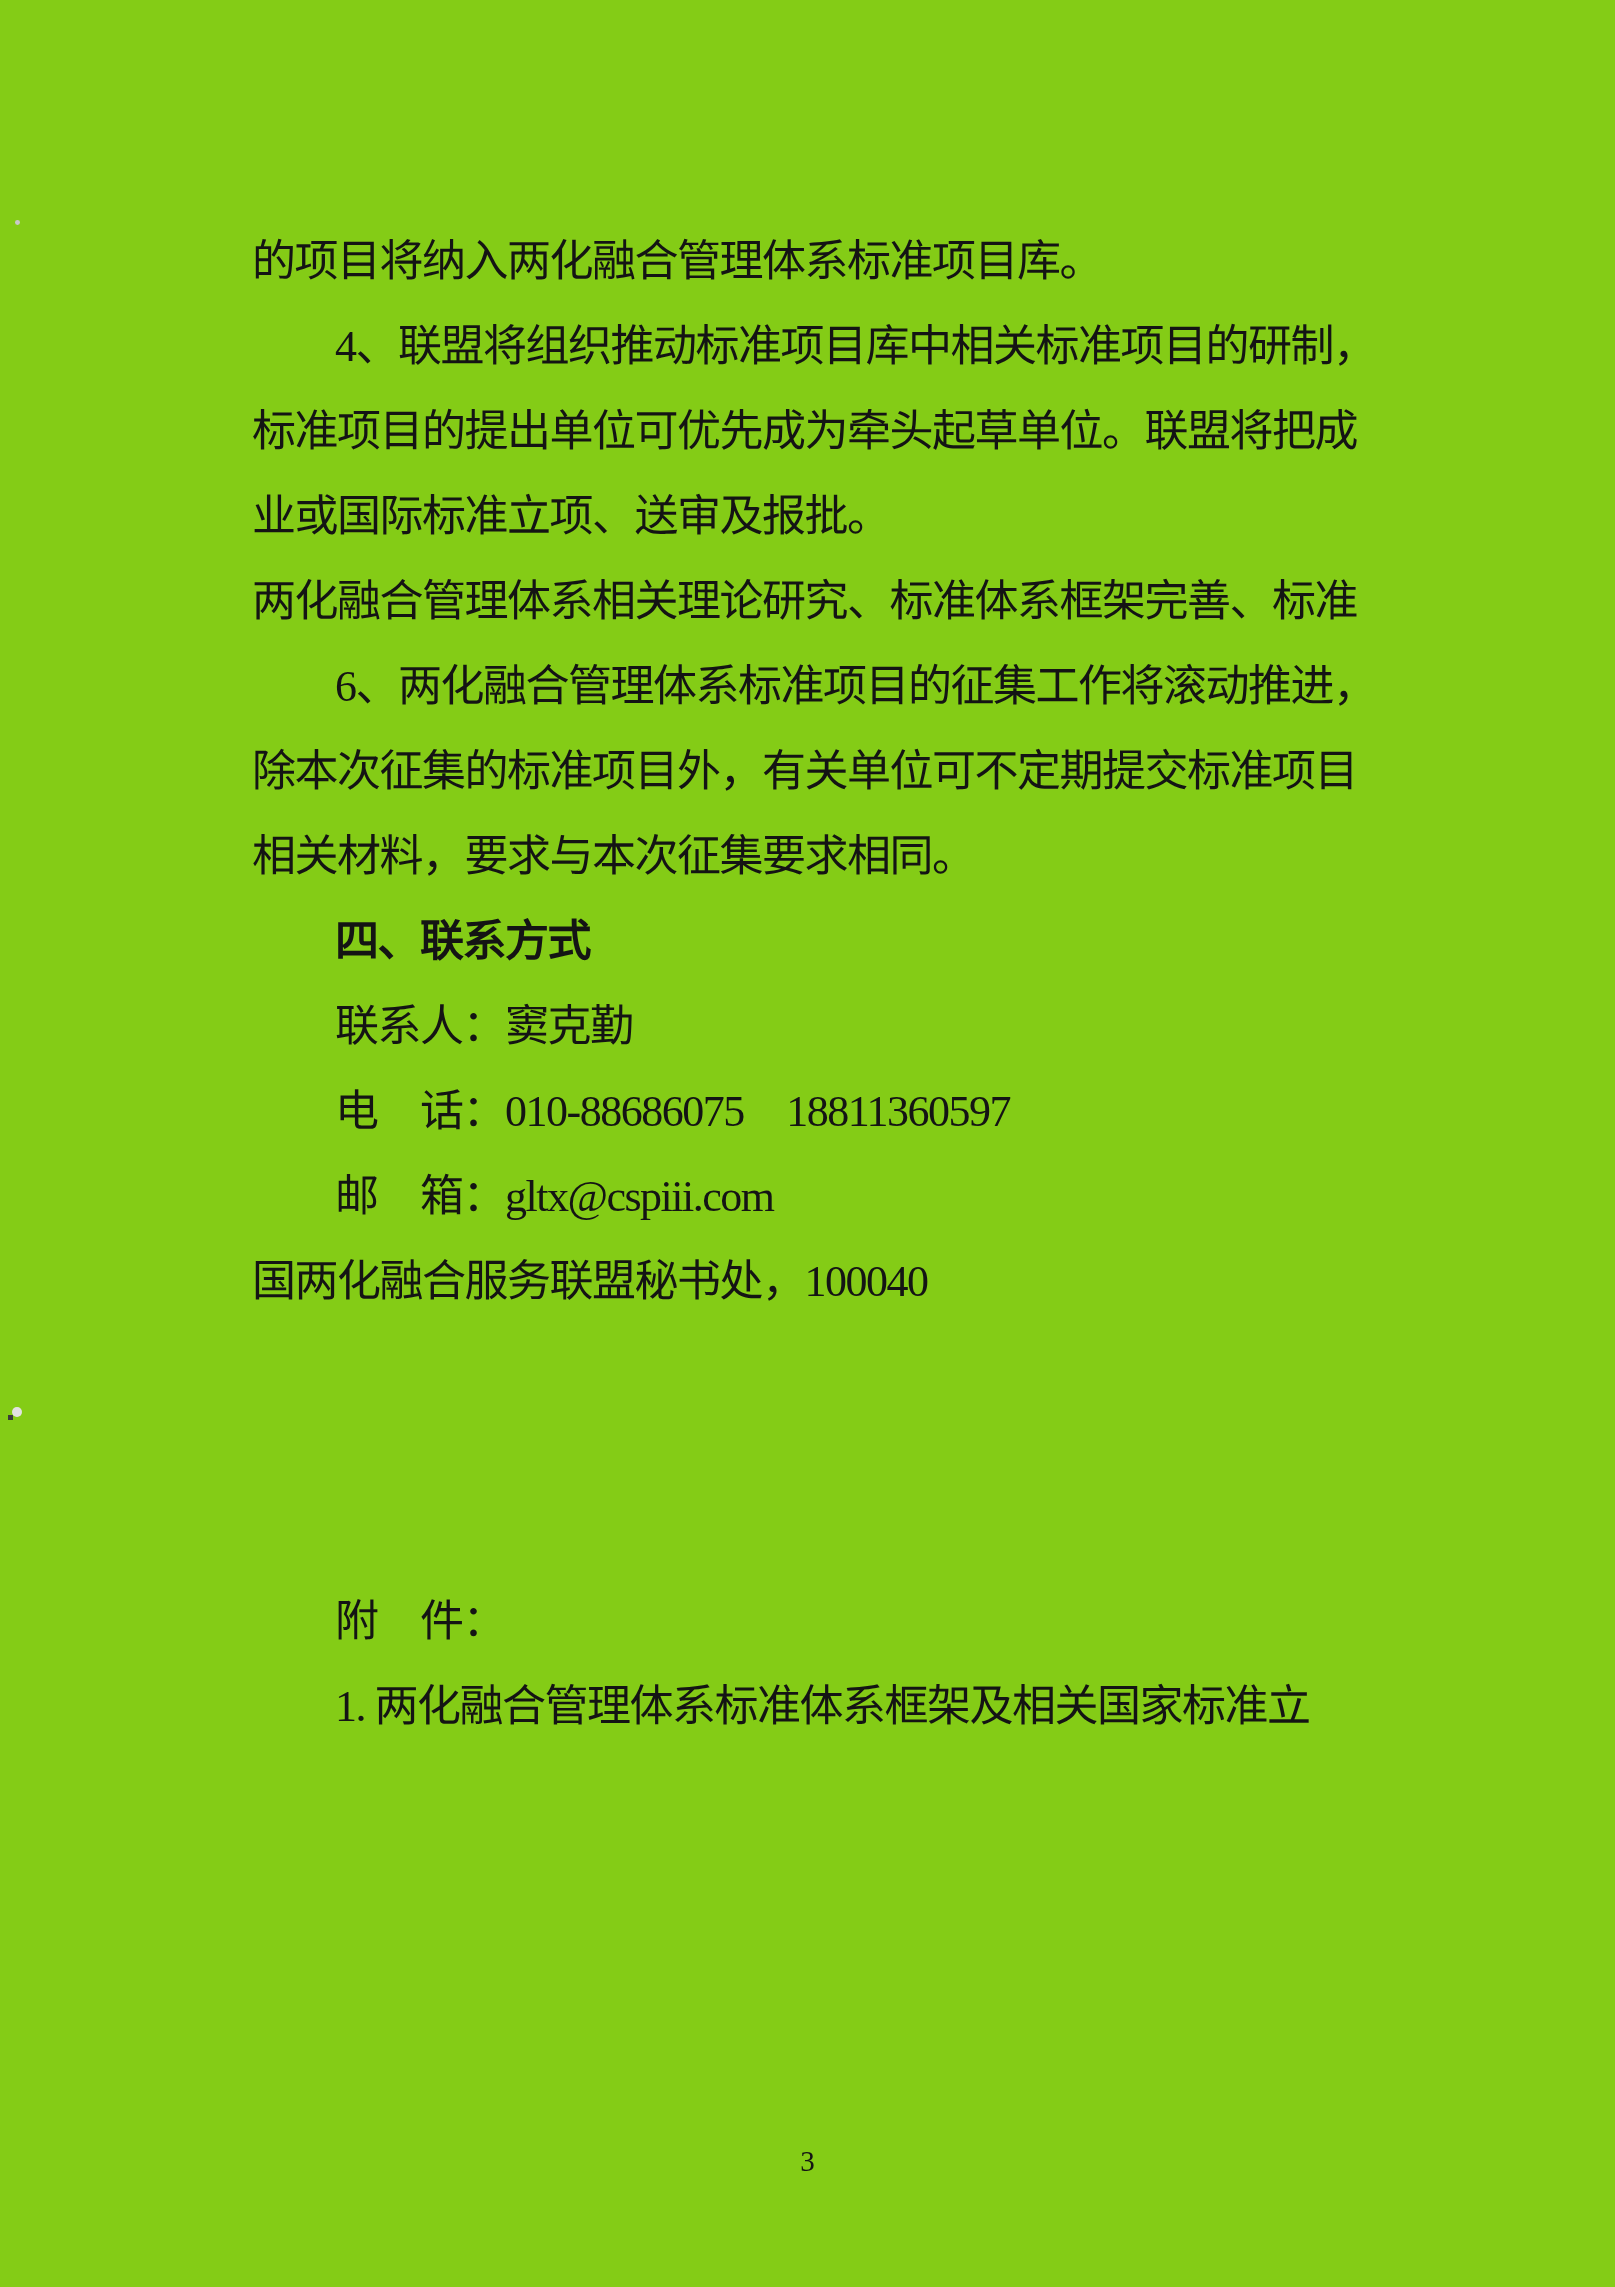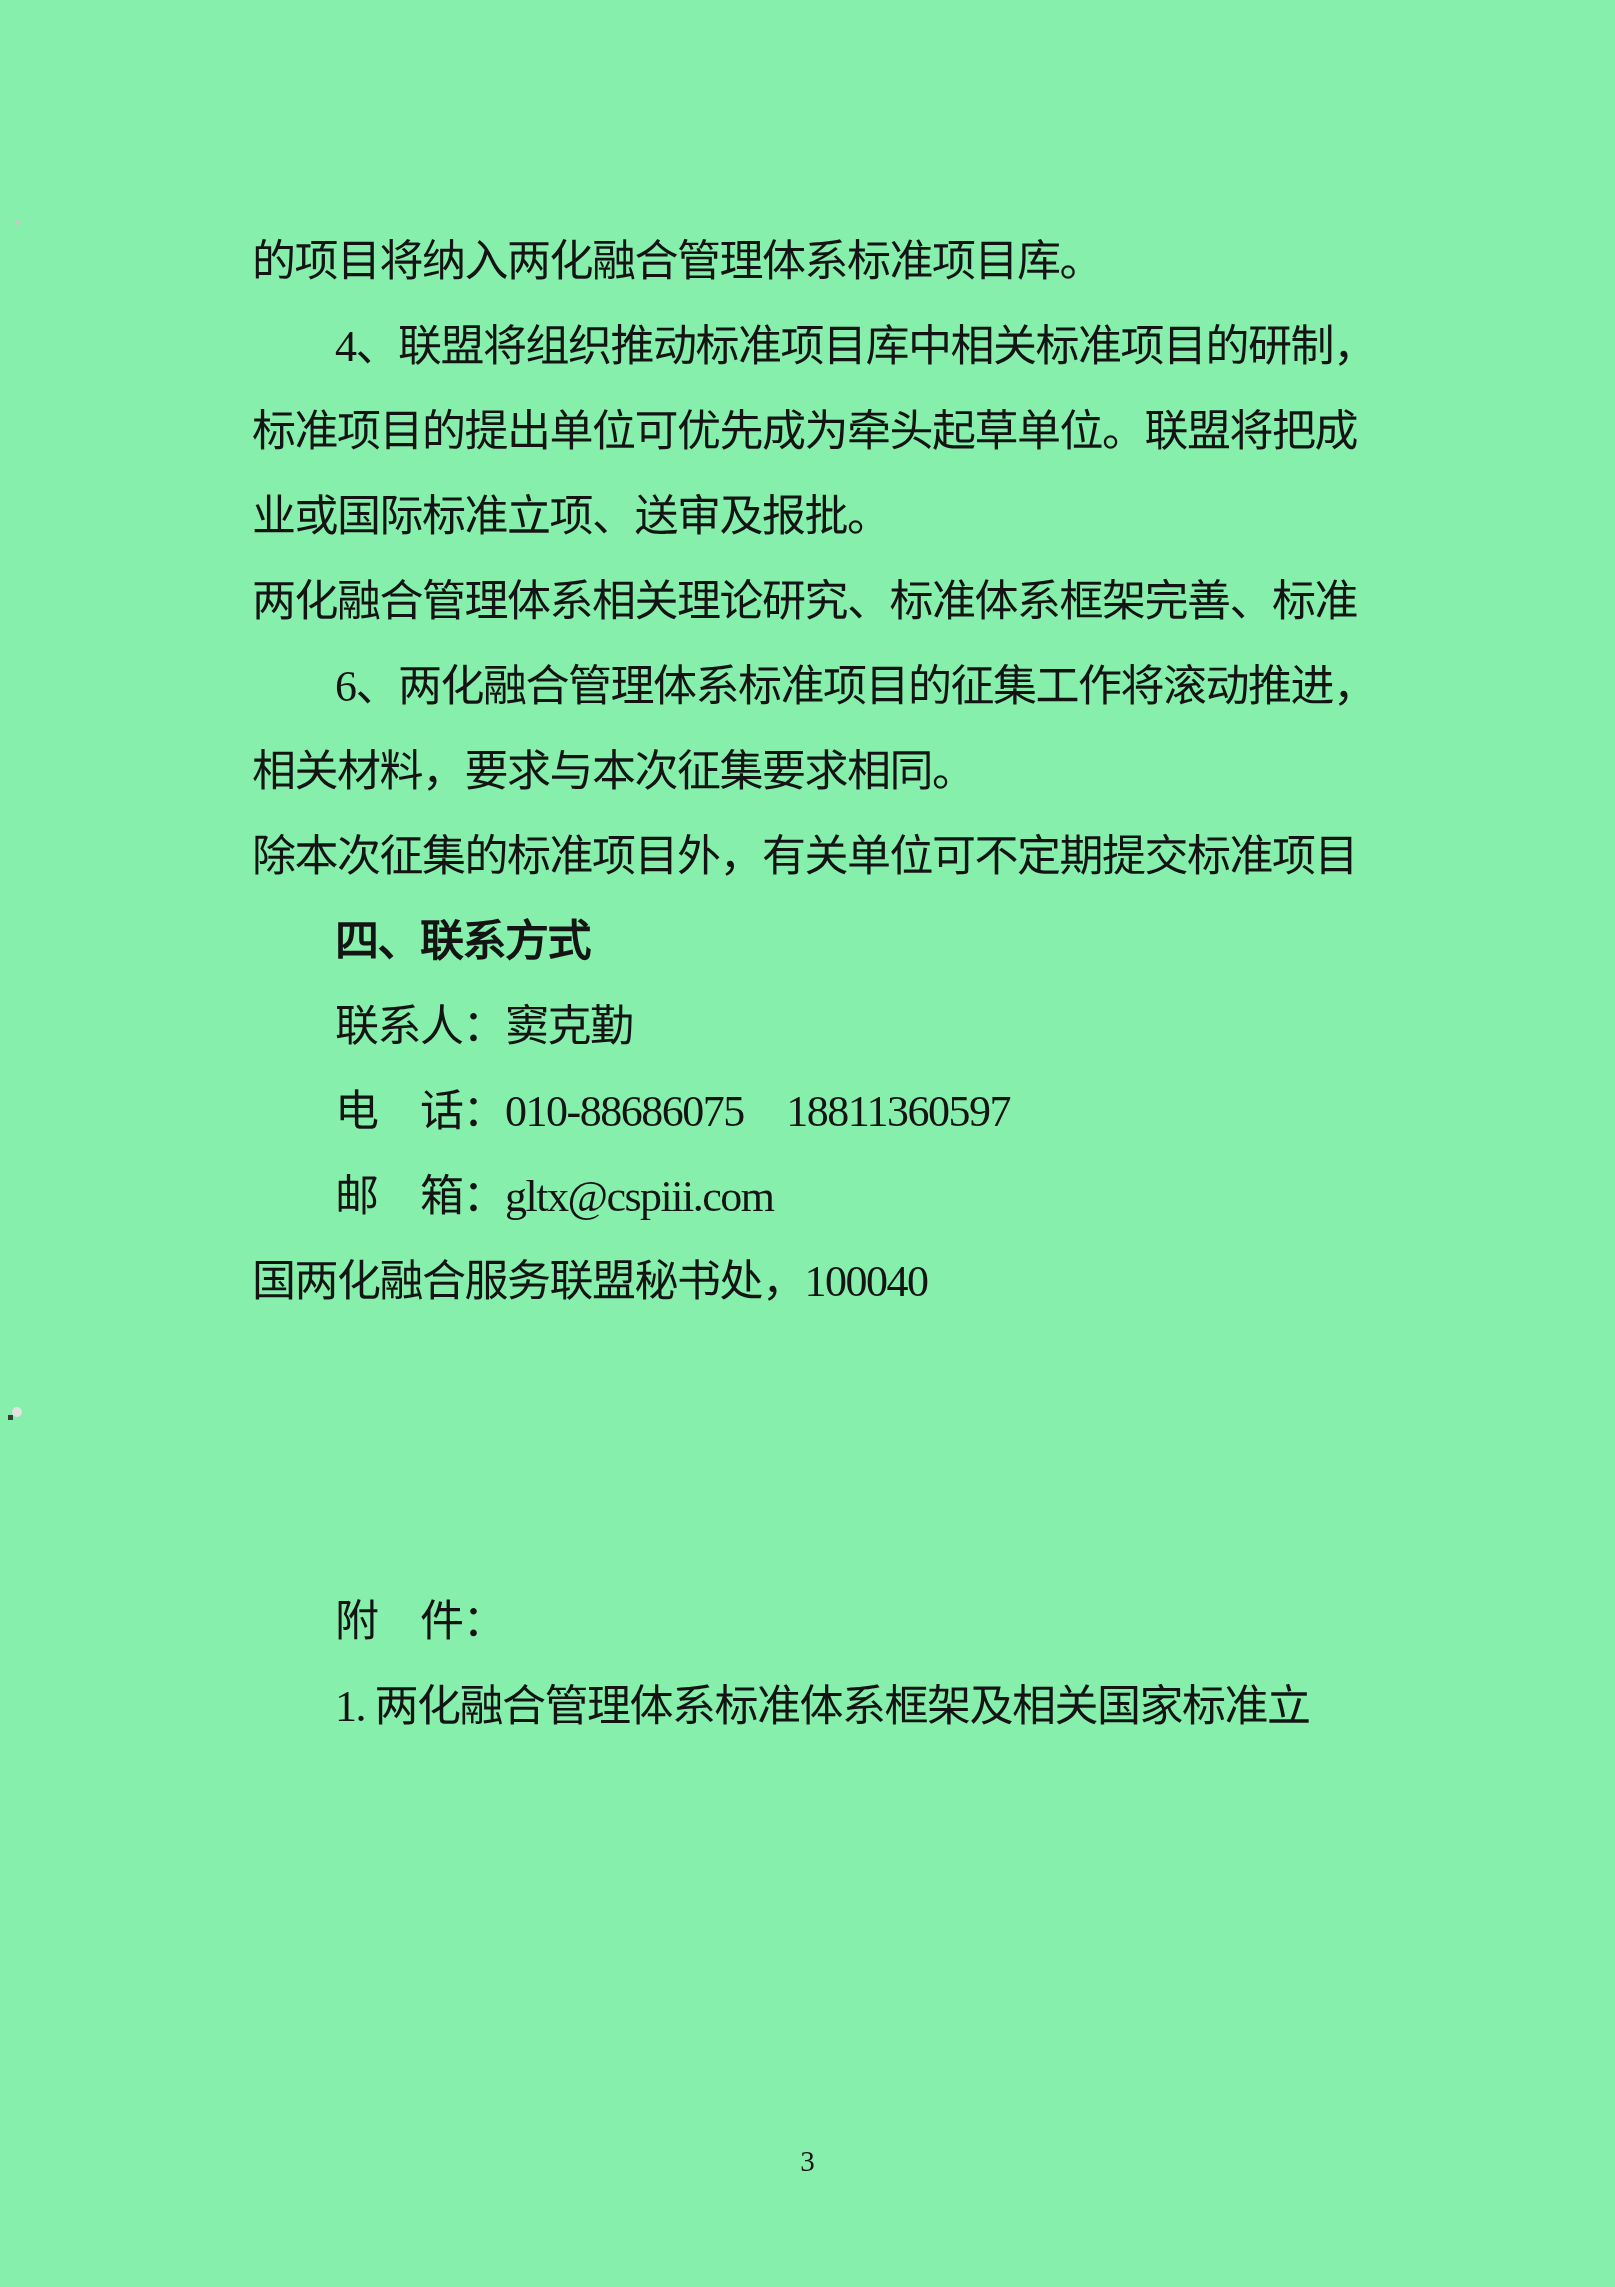--- a/index.html
+++ b/index.html
@@ -11,21 +11,21 @@
     width: 1615px;
     height: 2288px;
     background: #ffffff;
     font-family: "Liberation Serif", "DejaVu Serif", serif;
     color: #141414;
     overflow: hidden;
   }
   .page {
     position: absolute;
     inset: 0;
-    background: #86efac;
+    background: #84cc16;
   }
   .text-block {
     position: absolute;
     left: 252px;
     top: 231px;
     width: 1122px;
   }
   .line {
     height: 85px;
     font-size: 44px;
@@ -75,22 +75,22 @@
 
 <div class="page">
 
   <div class="text-block" id="text-block">
       <div class="line">的项目将纳入两化融合管理体系标准项目库。</div>
       <div class="line indent">4、联盟将组织推动标准项目库中相关标准项目的研制，</div>
       <div class="line">标准项目的提出单位可优先成为牵头起草单位。联盟将把成</div>
       <div class="line">业或国际标准立项、送审及报批。</div>
       <div class="line">两化融合管理体系相关理论研究、标准体系框架完善、标准</div>
       <div class="line indent">6、两化融合管理体系标准项目的征集工作将滚动推进，</div>
+      <div class="line">除本次征集的标准项目外，有关单位可不定期提交标准项目</div>
       <div class="line">相关材料，要求与本次征集要求相同。</div>
-      <div class="line">除本次征集的标准项目外，有关单位可不定期提交标准项目</div>
       <div class="line indent bold">四、联系方式</div>
       <div class="line indent">联系人：窦克勤</div>
       <div class="line indent">电　话：010-88686075　18811360597</div>
       <div class="line indent">邮　箱：gltx@cspiii.com</div>
       <div class="line">国两化融合服务联盟秘书处，100040</div>
       <div class="line"></div>
       <div class="line"></div>
       <div class="line"></div>
       <div class="line indent">附　件：</div>
       <div class="line indent">1. 两化融合管理体系标准体系框架及相关国家标准立</div>

